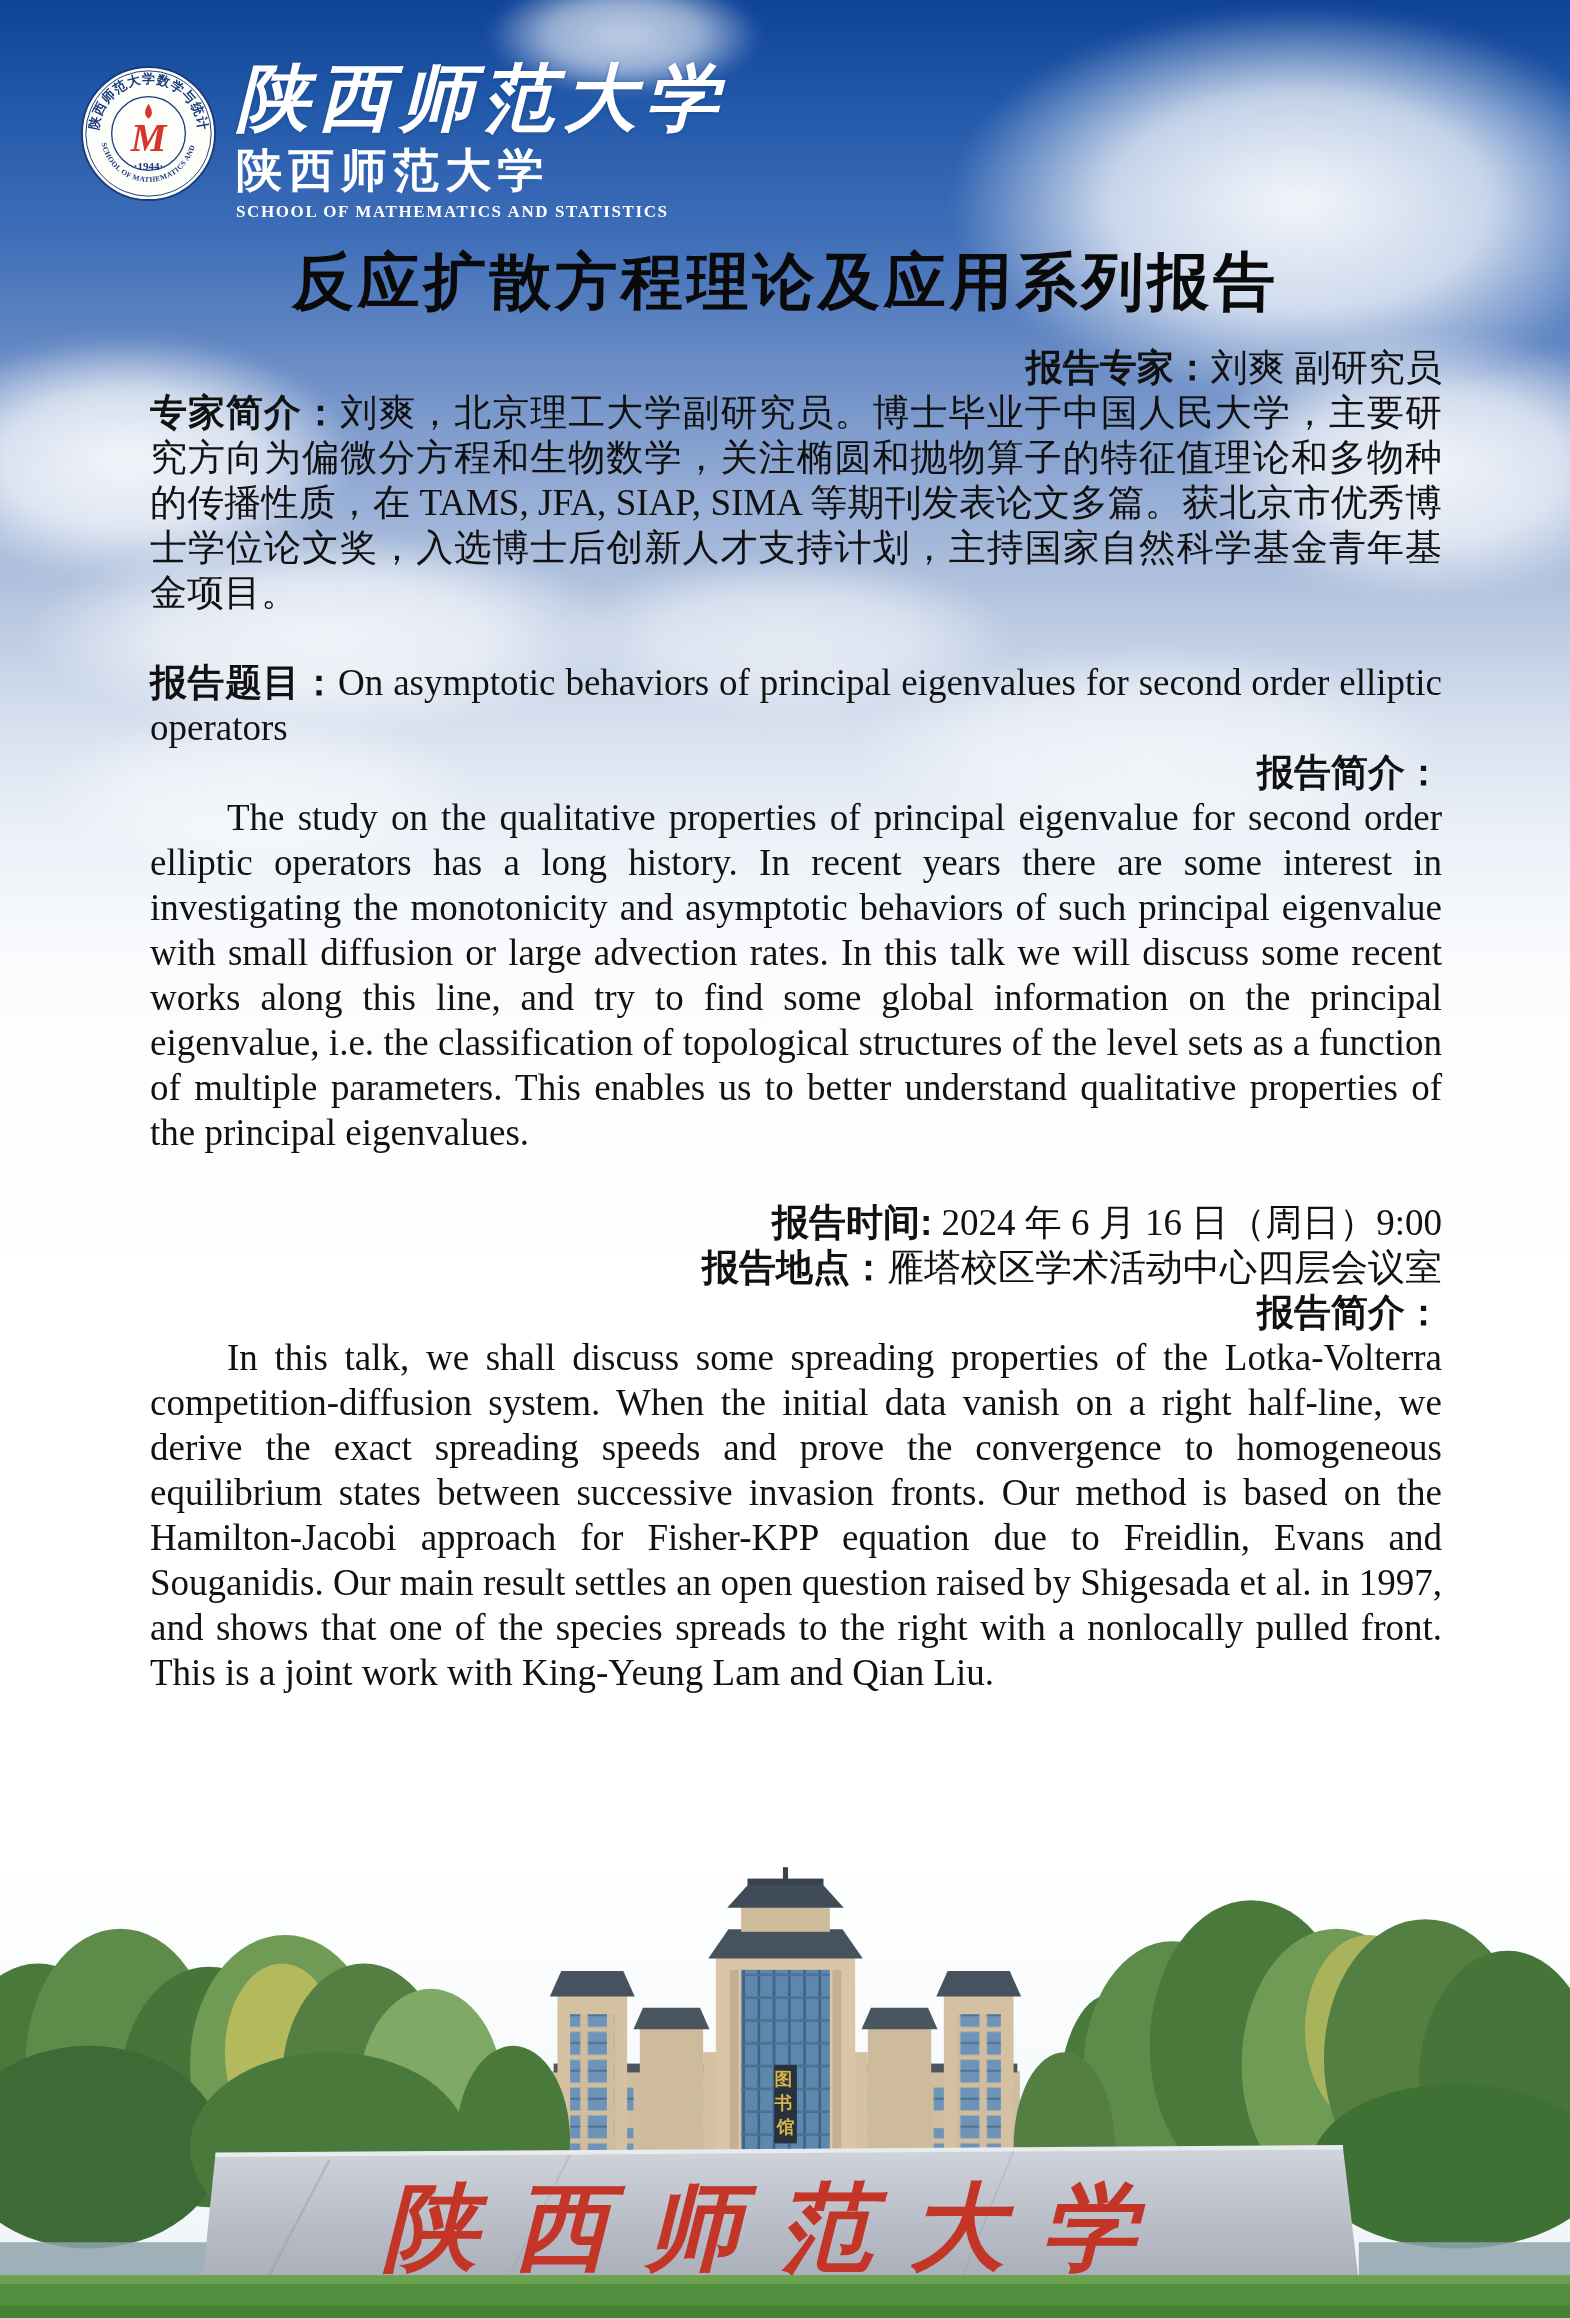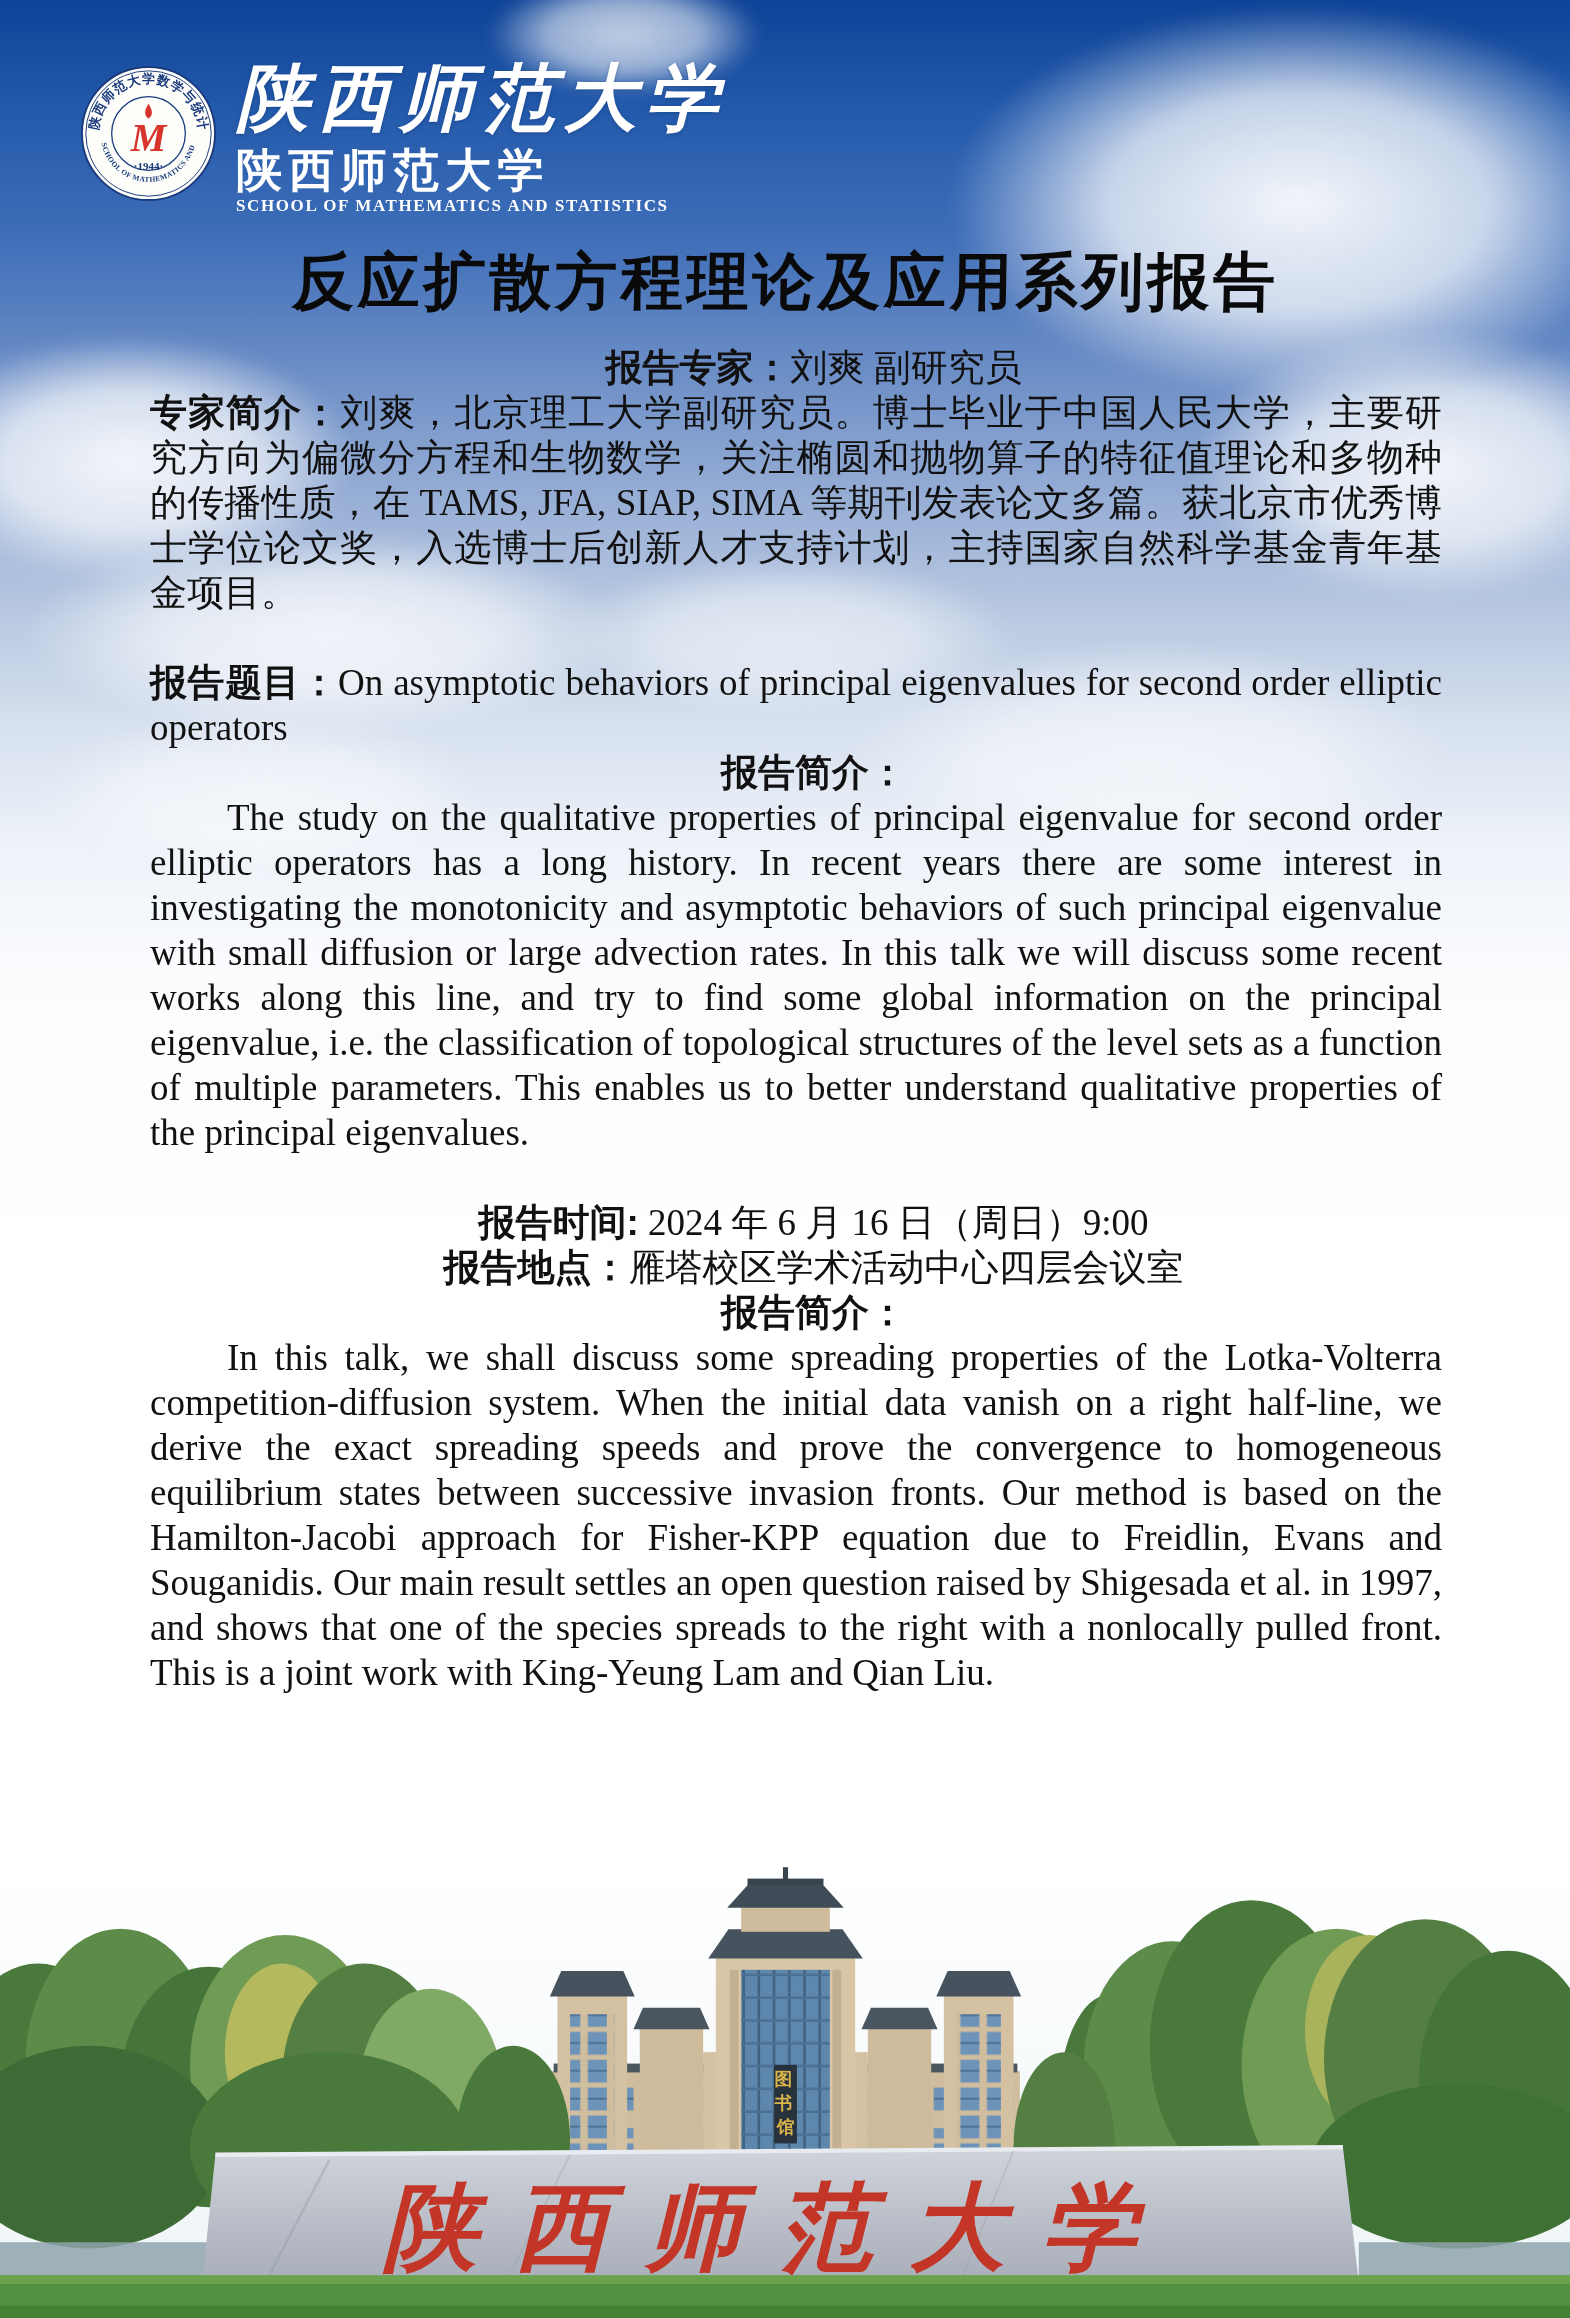--- a/index.html
+++ b/index.html
@@ -17,30 +17,30 @@
     filter:blur(6.3px); z-index:1;}
   .layer{position:relative; z-index:2;}
 
   
   .seal{position:absolute; left:80px; top:65px; width:137px; height:137px;}
   .brand{position:absolute; left:236px; top:61px; color:#fff;}
   .uni-name{font-size:73px; line-height:75px; font-weight:700; font-style:italic;
     letter-spacing:8.9px; text-shadow:0 1.3px 3.8px rgba(10,40,90,.35);}
   .school-name{font-family:"Liberation Sans","DejaVu Sans",sans-serif; font-weight:700;
     font-size:46px; line-height:51px; letter-spacing:6.3px; margin-top:8.9px;}
-  .school-en{font-size:17px; line-height:19px; font-weight:700; letter-spacing:1.6px; margin-top:0;}
+  .school-en{font-size:17px; line-height:19px; font-weight:700; letter-spacing:1.6px; margin-top:6px;}
 
   .poster-title{position:absolute; top:247px; left:0; width:100%; margin:0; text-align:center;
     font-size:62px; line-height:70px; font-weight:900; letter-spacing:3.8px; color:#0a0a0a;
     transform:skewX(-1deg);}
 
   
   .main{position:absolute; left:150px; top:345px; width:1292px;}
   .main p{margin:0; font-size:37px; line-height:45px; text-align:justify;}
-  .main p.short{text-align:center;margin-left:35px;}
+  .main p.short{text-align:right;margin-left:35px;}
   .label{font-family:"Liberation Sans","DejaVu Sans",sans-serif; font-weight:700;}
   .talk{margin-top:45px;}
   .indent{text-indent:77px;}
 
   
   .photo{position:absolute; left:0; top:1862px; width:1571px; height:457px; z-index:2;}
 </style>
 </head>
 <body>
 

